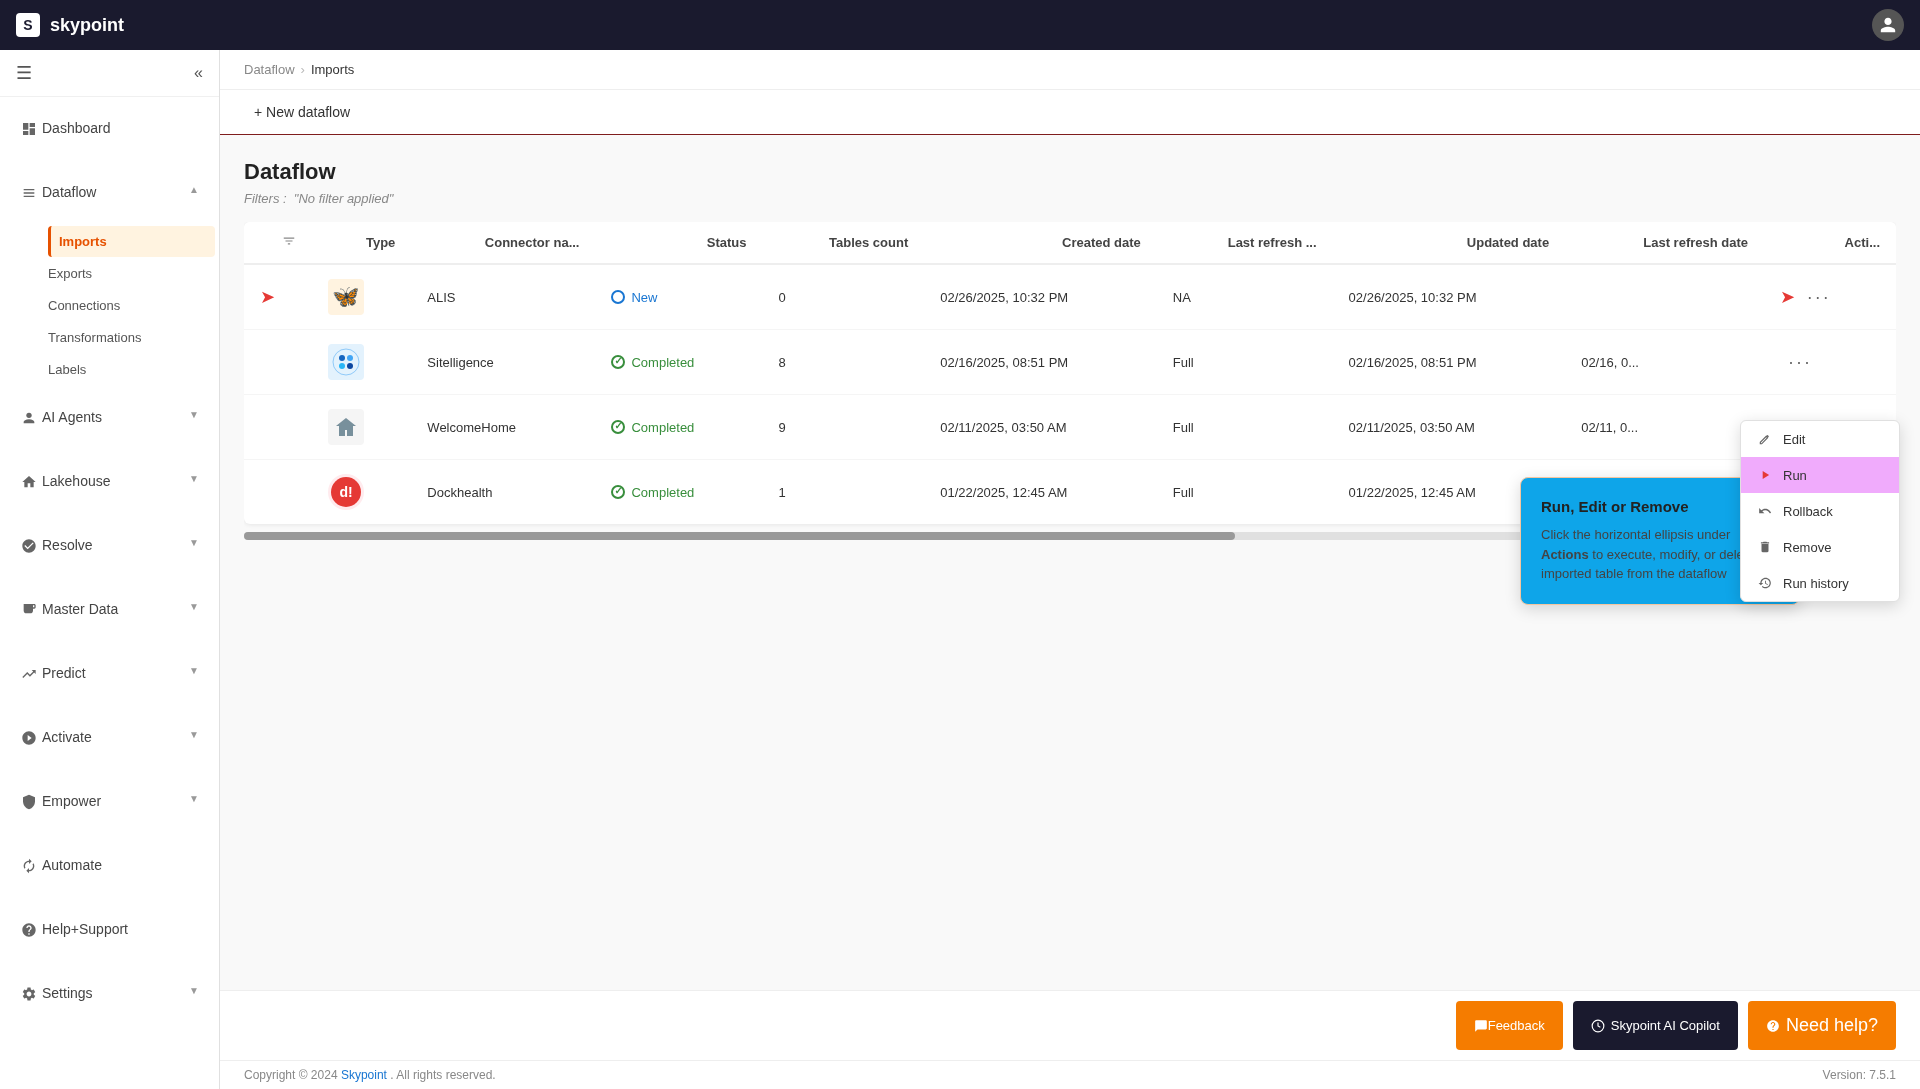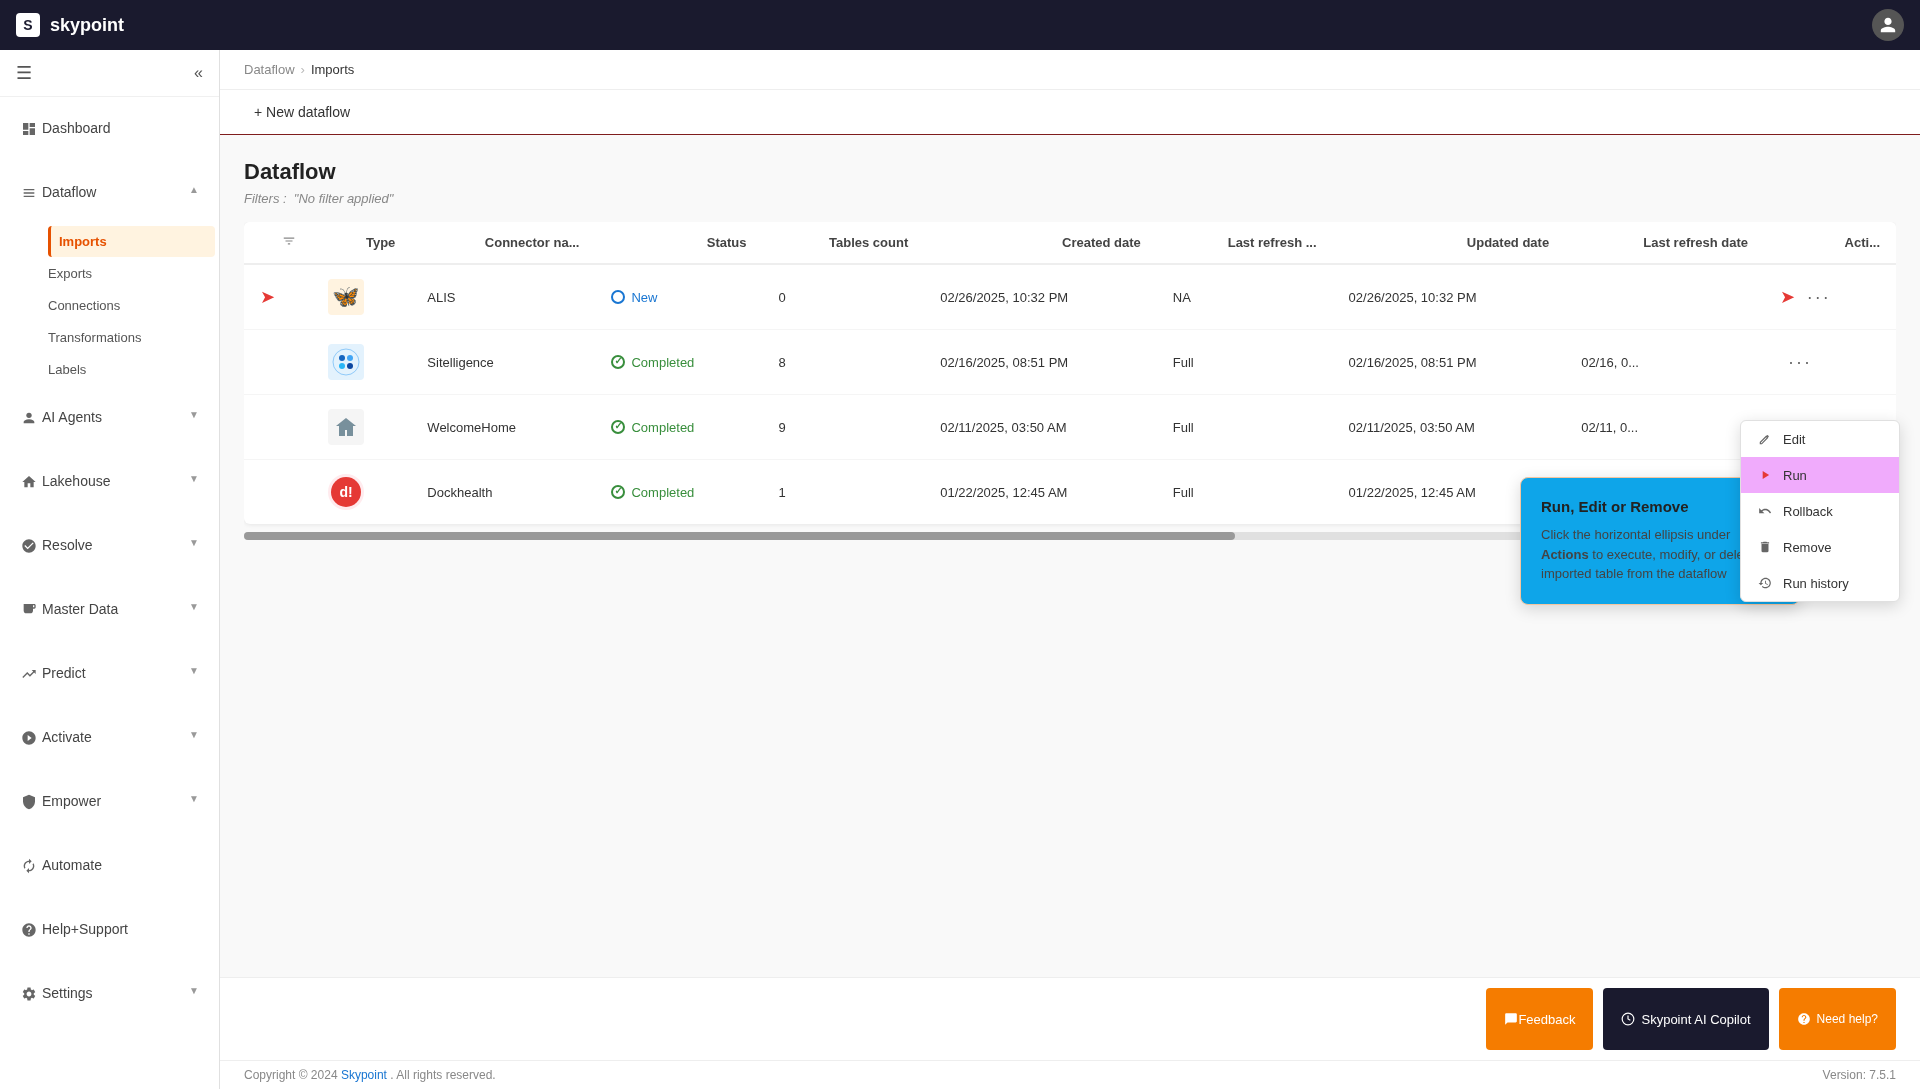--- a/index.html
+++ b/index.html
@@ -83,21 +83,21 @@
     .context-menu-item .ci-icon { width: 16px; height: 16px; display: flex; align-items: center; justify-content: center; color: #666; font-size: 13px; }
 
     
     .footer { background: white; border-top: 1px solid #eee; padding: 7px 24px; font-size: 12px; color: #888; display: flex; justify-content: space-between; align-items: center; flex-shrink: 0; }
     .footer a { color: #1976d2; text-decoration: none; }
 
     
     .bottom-bar { background: white; border-top: 1px solid #eee; padding: 10px 24px; display: flex; justify-content: flex-end; gap: 10px; flex-shrink: 0; }
     .btn-feedback { background: #f57c00; color: white; border: none; padding: 10px 18px; border-radius: 4px; cursor: pointer; font-size: 13px; display: flex; align-items: center; }
     .btn-copilot { background: #1a1a2e; color: white; border: none; padding: 10px 18px; border-radius: 4px; cursor: pointer; font-size: 13px; display: flex; align-items: center; gap: 6px; }
-    .btn-help { background: #f57c00; color: white; border: none; padding: 24px 18px; border-radius: 4px; cursor: pointer; font-size: 12px; display: flex; align-items: flex-end; gap: 6px; }
+    .btn-help { background: #f57c00; color: white; border: none; padding: 14px 18px; border-radius: 4px; cursor: pointer; font-size: 18px; display: flex; align-items: center; gap: 6px; }
   </style>
 </head>
 <body>
 
 <div class="topbar">
   <div class="topbar-left">
     <div class="logo-s">S</div>
     <span class="topbar-logo">skypoint</span>
   </div>
   <div class="avatar-circle">

